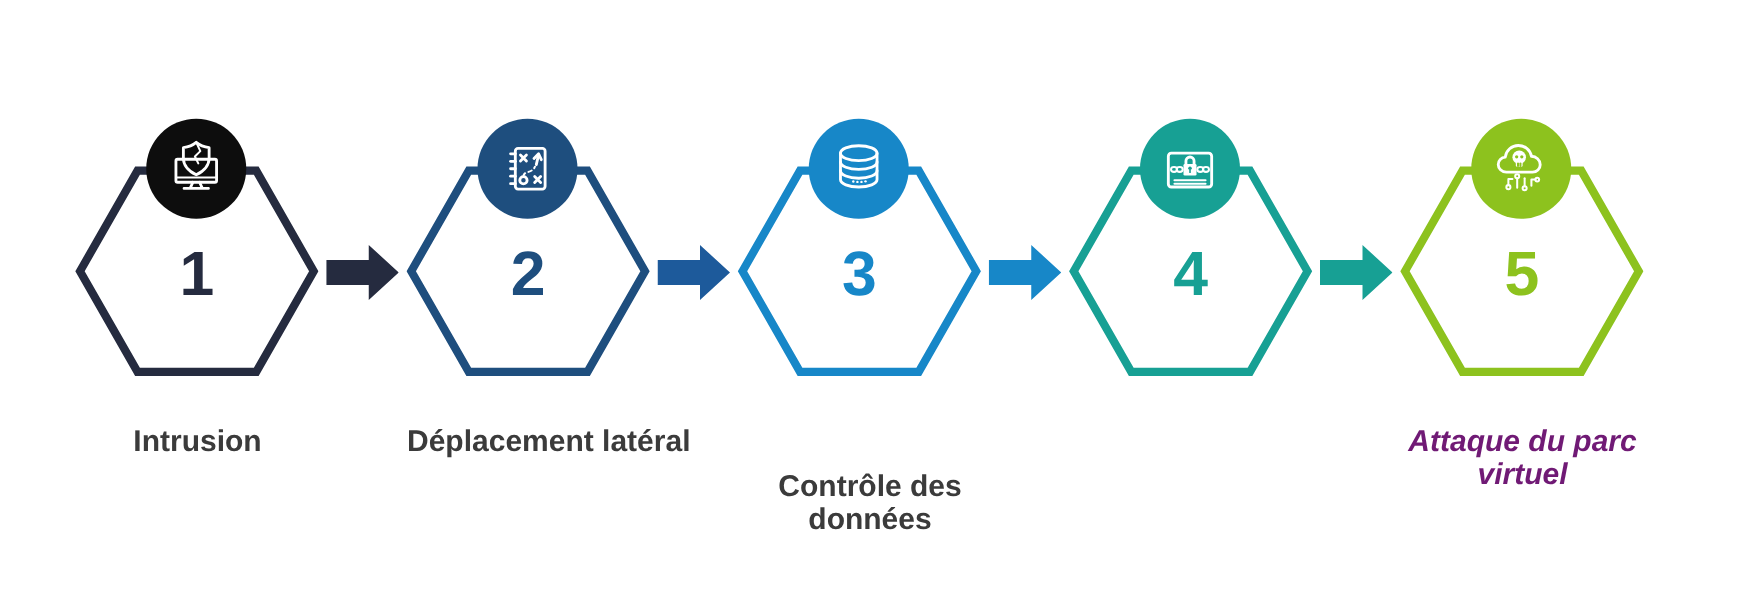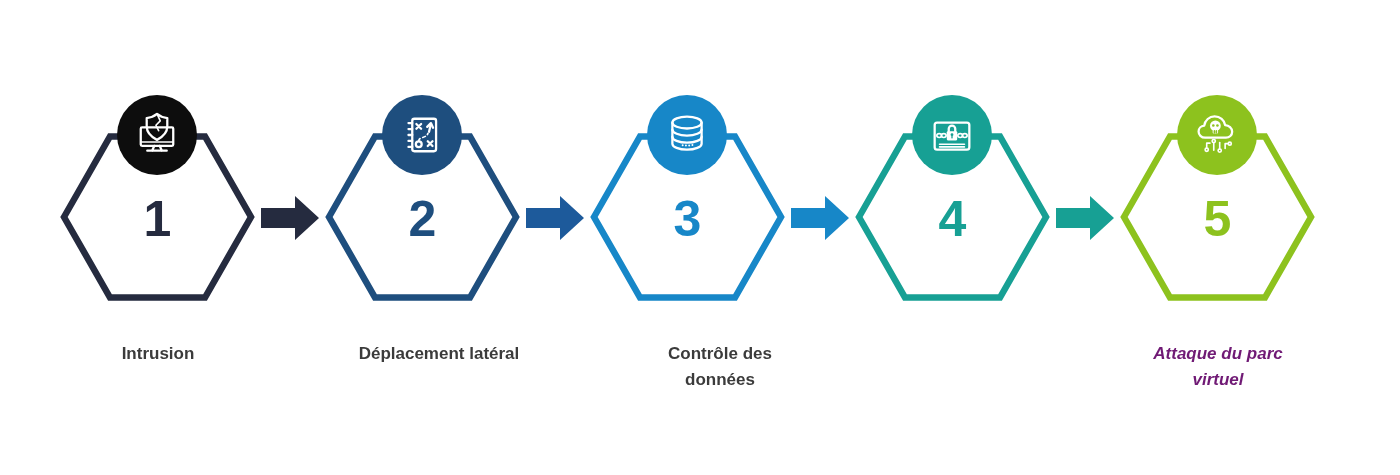--- a/index.html
+++ b/index.html
@@ -42,29 +42,29 @@
     position: absolute; top: 196px;
     width: 58px; height: 44px; color: var(--c);
   }
   .arrow svg { display: block; width: 58px; height: 44px; }
   .arrow svg path { fill: currentColor; }
 
   .step-label {
     position: absolute; top: 341px;
     width: 264px;
     text-align: center;
-    font-size: 17px; font-weight: bold; line-height: 26px;
+    font-size: 24px; font-weight: bold; line-height: 26px;
     color: #3b3b3b;
     white-space: pre-line;
   }
 
   
   .s0 { left: 60px; }   .l0 { left: 26px; }
   .s1 { left: 325px; }  .l1 { left: 307px; }
-  .s2 { left: 590px; }  .l2 { left: 588px; }
+  .s2 { left: 590px; }  .l2 { left: 564px; margin-top: 36px; }
   .s3 { left: 855px; }  .l3 { left: 821px; }
   .s4 { left: 1120px; } .l4 { left: 1086px; }
   .a0 { left: 261px; } .a1 { left: 526px; } .a2 { left: 791px; } .a3 { left: 1056px; }
 </style>
 </head>
 <body>
 
 <div class="diagram">
 
   <div class="step s0" style="--c: #252b3f; --icon-bg: #0d0d0d;">

